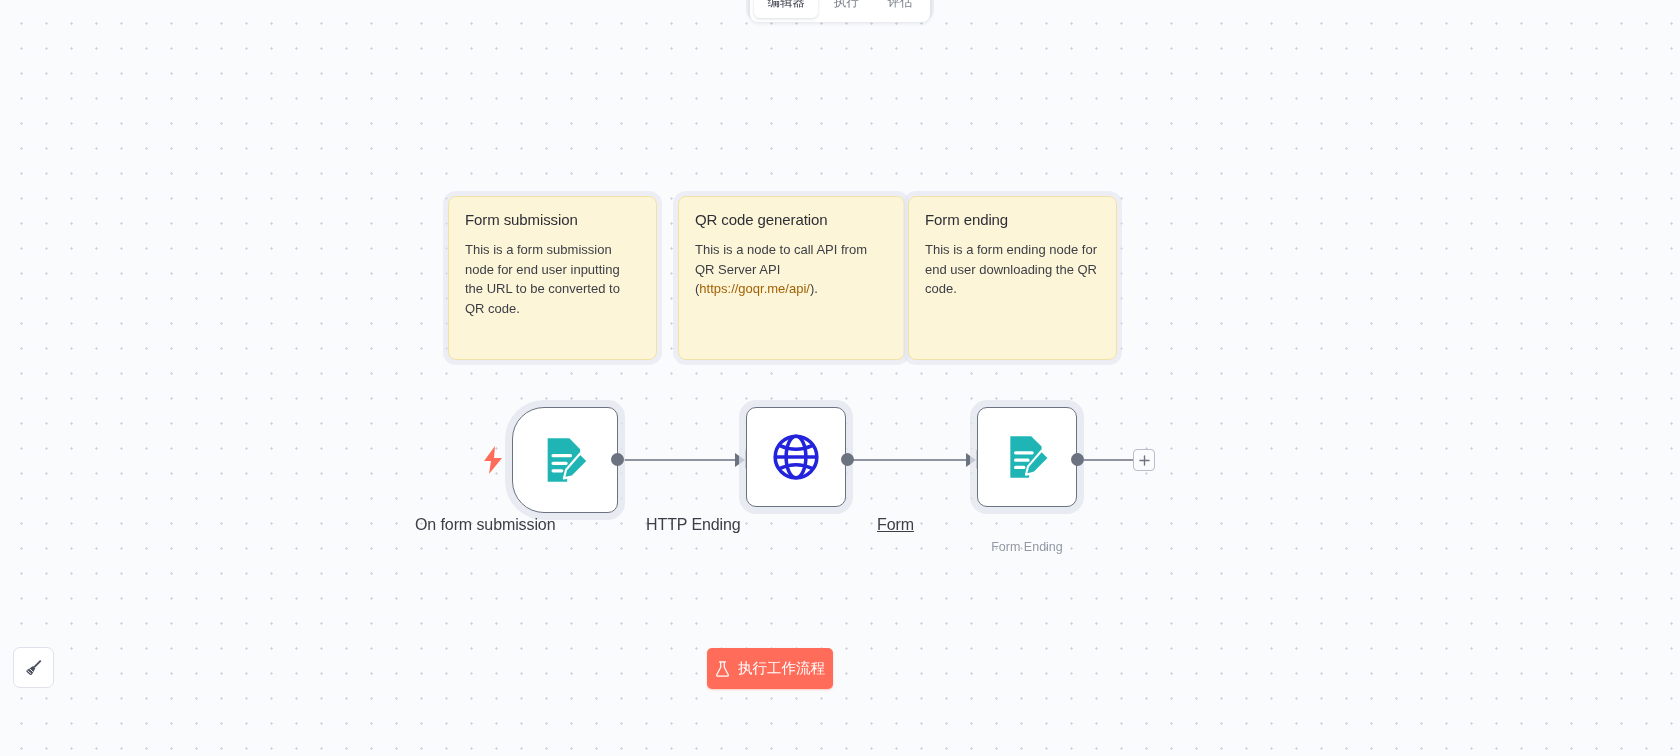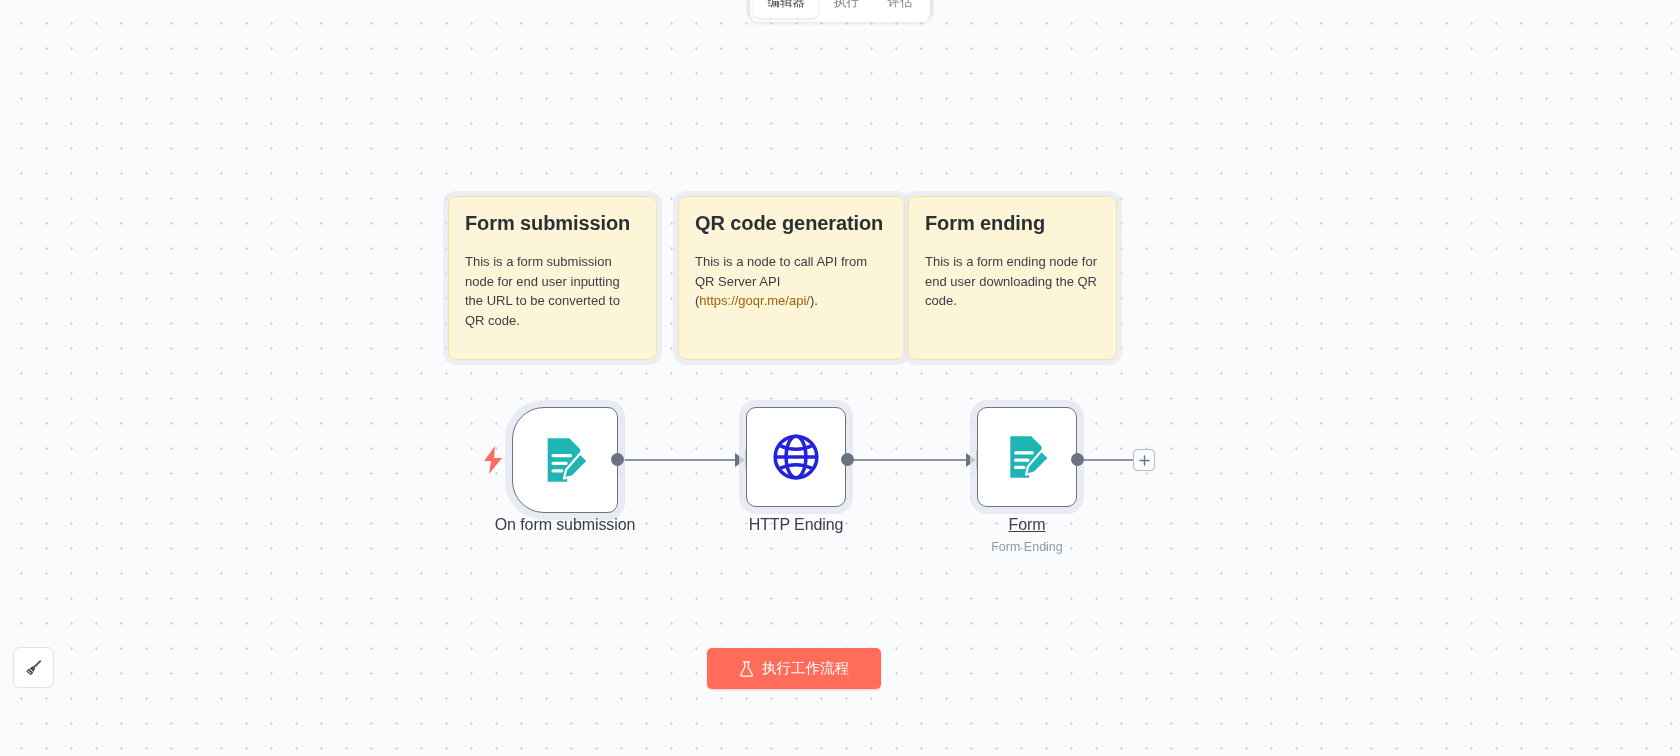--- a/index.html
+++ b/index.html
@@ -59,25 +59,25 @@
   
   .sticky {
     position: absolute;
     background: #fdf5d8;
     border: 1px solid #f3e2a6;
     border-radius: 8px;
     padding: 14px 16px 14px 16px;
     box-shadow: 0 0 0 5px rgba(225,228,238,.55);
   }
   .sticky h3 {
-    font-size: 20px;
-    font-weight: 700;
+    font-size: 15px;
+    font-weight: 400;
     color: #2d2f36;
     letter-spacing: -.1px;
-    margin-bottom: 17px;
+    margin-bottom: 11px;
     line-height: 1.2;
   }
   .sticky p {
     font-size: 13px;
     line-height: 19.6px;
     color: #3b3e46;
     word-break: break-word;
   }
   .sticky a {
     color: #a16207;
@@ -103,21 +103,20 @@
   }
   .node.square { border-radius: 10px; }
   .node.trigger { border-radius: 32px 10px 10px 32px; }
 
   #node-trigger { left: 512px; top: 407px; width: 106px; height: 106px; }
   #node-http    { left: 746px; top: 407px; width: 100px; height: 100px; }
   #node-form    { left: 977px; top: 407px; width: 100px; height: 100px; }
 
   .node-label {
     position: absolute;
-    text-align: center;
     font-size: 16px;
     color: #3b3e46;
     white-space: nowrap;
     letter-spacing: -.1px;
   }
   .node-sublabel {
     position: absolute;
     text-align: center;
     font-size: 12.5px;
     color: #9298a4;
@@ -162,21 +161,21 @@
     background: #fafbfd;
     display: flex; align-items: center; justify-content: center;
     color: #6b7280; font-size: 15px; line-height: 1;
     cursor: pointer;
   }
 
   
   #execute-button {
     position: absolute;
     left: 707px; top: 648px;
-    width: 174px; height: 41px;
+    width: 126px; height: 41px;
     background: #ff6d5a;
     border: none;
     border-radius: 5px;
     color: #ffffff;
     font-size: 14.5px;
     font-family: "Liberation Sans", sans-serif;
     display: flex; align-items: center; justify-content: center;
     gap: 8px;
     cursor: pointer;
     box-shadow: 0 1px 2px rgba(255,109,90,.35);

